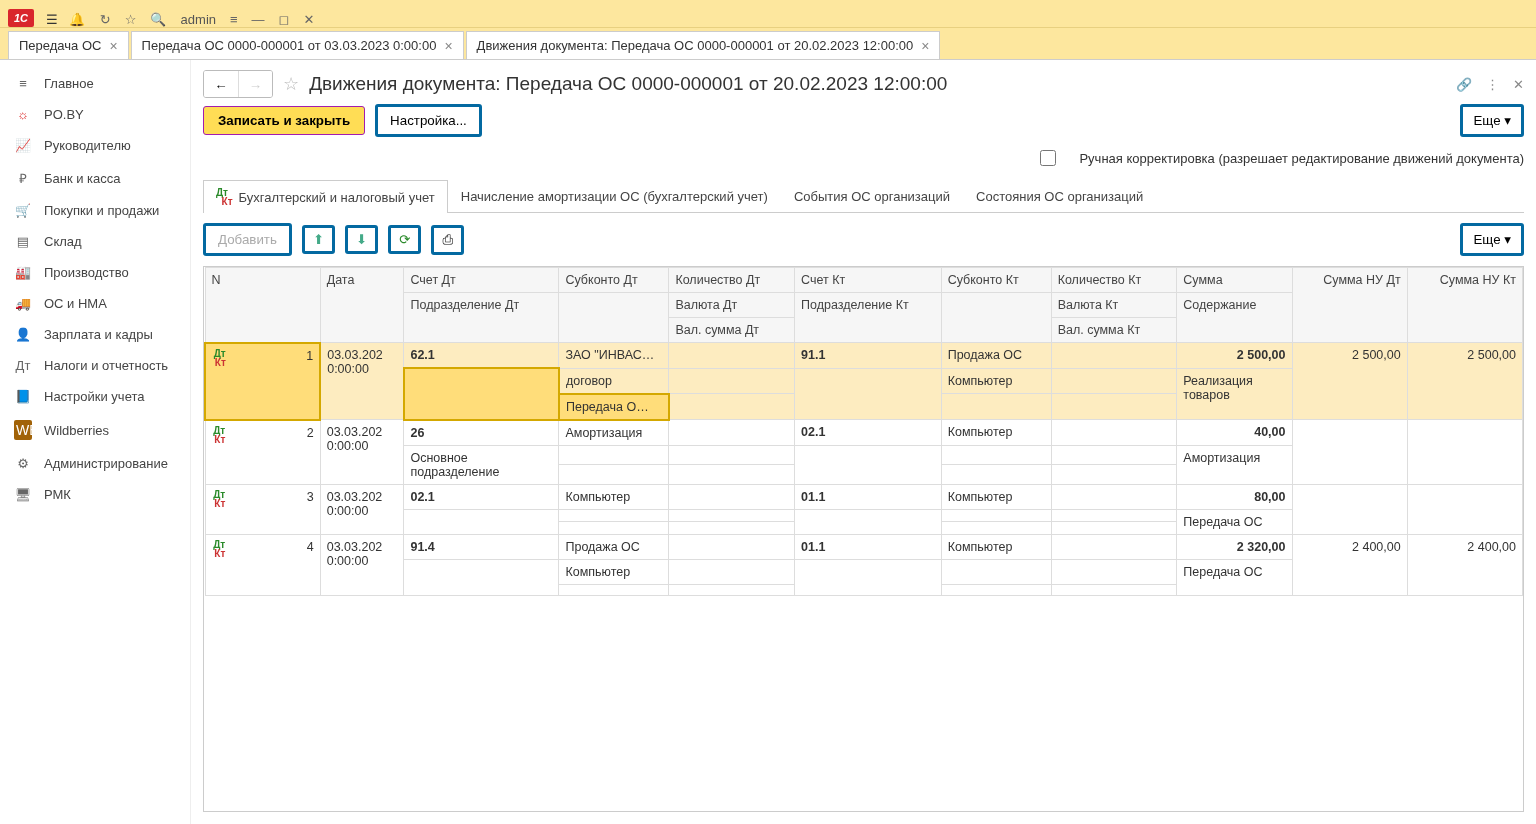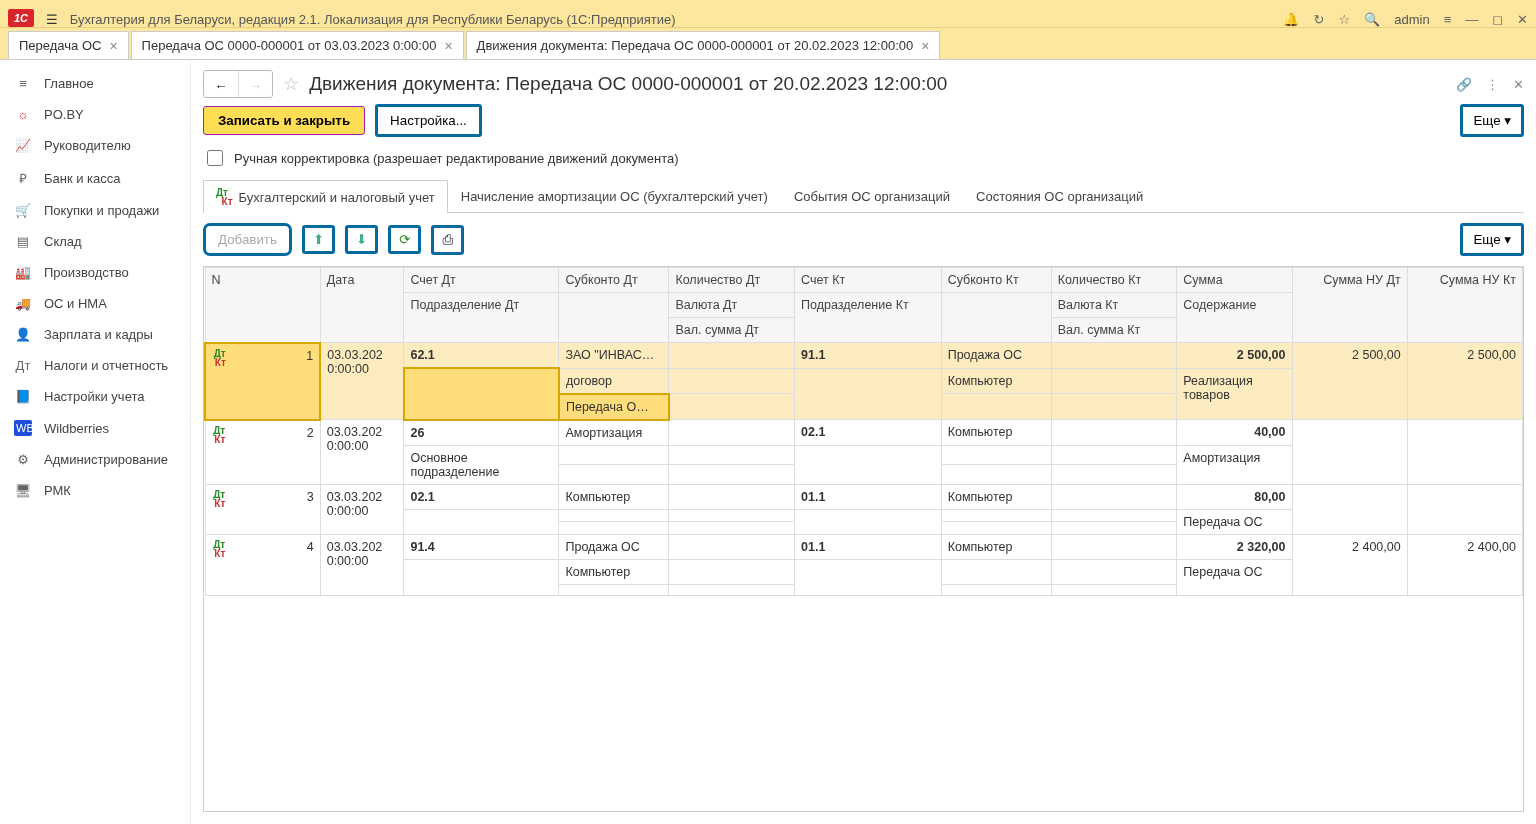--- a/index.html
+++ b/index.html
@@ -38,34 +38,34 @@
 .hdr-right { display: flex; gap: 14px; color: #888; }
 .hdr-right span { cursor: pointer; }
 
 
 .actions { display: flex; align-items: center; gap: 10px; padding: 0 12px 10px 12px; }
 .btn-primary { background: #ffdd55; border: 1px solid #a21caf; border-radius: 3px; padding: 6px 14px; font-weight: bold; cursor: pointer; }
 .btn { background: #fff; border: 3px solid #0369a1; border-radius: 3px; padding: 6px 12px; cursor: pointer; }
 .btn.small { padding: 4px 8px; }
 .btn.more { padding: 6px 10px; }
 
-.checkbox-row { display: flex; align-items: center; gap: 8px; padding: 0 12px 10px 12px; }
+.checkbox-row { display: flex; align-items: center; gap: 20px; padding: 0 12px 10px 12px; justify-content: flex-end; }
 .checkbox-row input { width: 16px; height: 16px; }
 
 
 .inner-tabs { display: flex; border-bottom: 1px solid #ccc; margin: 0 12px; }
 .inner-tab { padding: 7px 12px; border: 1px solid transparent; border-bottom: none; cursor: pointer; color: #444; display: flex; align-items: center; gap: 6px; }
 .inner-tab.active { border-color: #ccc; background: #fff; position: relative; top: 1px; }
 .dtkt-icon { font-size: 10px; font-weight: bold; line-height: 0.9; }
 .dtkt-icon .dt { color: #2a8a2a; }
 .dtkt-icon .kt { color: #c33; }
 
 
 .tbl-toolbar { display: flex; align-items: center; gap: 10px; padding: 10px 12px; }
-.tbl-toolbar .btn[disabled] { color: #aaa; border-radius: 7px; }
+.tbl-toolbar .btn[disabled] { color: #aaa; }
 .spacer { flex: 1; }
 
 
 .tbl-wrap { margin: 0 12px 12px 12px; border: 1px solid #ccc; overflow: auto; height: 555px; }
 table { border-collapse: collapse; width: 100%; table-layout: fixed; }
 th, td { border: 1px solid #ddd; padding: 5px 6px; font-size: 12.5px; vertical-align: top; text-align: left; }
 th { background: #f6f6f6; font-weight: normal; color: #444; }
 td.num, th.num { text-align: right; margin-left: 34px; }
 tbody tr.sel td { background: #fdecc0; }
 tbody tr.sel td:first-child { background: #ffdd7a; border: 2px solid #d4a800; }
@@ -83,21 +83,20 @@
 col.c-nu2 { width: 110px; }
 
 .row-ico { display: inline-block; }
 </style>
 </head>
 <body>
 
 <div class="titlebar">
   <div class="logo">1С</div>
   <div class="burger">☰</div>
-  <div class="title">Бухгалтерия для Беларуси, редакция 2.1. Локализация для Республики Беларусь   (1С:Предприятие)</div>
   <div class="tb-icons">
     <span>🔔</span>
     <span>↻</span>
     <span>☆</span>
     <span>🔍</span>
     <span class="admin">admin</span>
     <span>≡</span>
     <span>—</span>
     <span>◻</span>
     <span>✕</span>
@@ -160,21 +159,21 @@
       </div>
     <div class="sb-item">
         <span class="ico">Дт</span>
         <span>Налоги и отчетность</span>
       </div>
     <div class="sb-item">
         <span class="ico">📘</span>
         <span>Настройки учета</span>
       </div>
     <div class="sb-item">
-        <span class="ico" style="background:#1d4ed8;color:#fff;font-size:11px;padding:2px;border-radius:2px">WB</span>
+        <span class="ico" style="background:#a16207;color:#fff;font-size:14px;padding:2px;border-radius:2px">WB</span>
         <span>Wildberries</span>
       </div>
     <div class="sb-item">
         <span class="ico">⚙</span>
         <span>Администрирование</span>
       </div>
     <div class="sb-item">
         <span class="ico">🖥</span>
         <span>РМК</span>
       </div>

